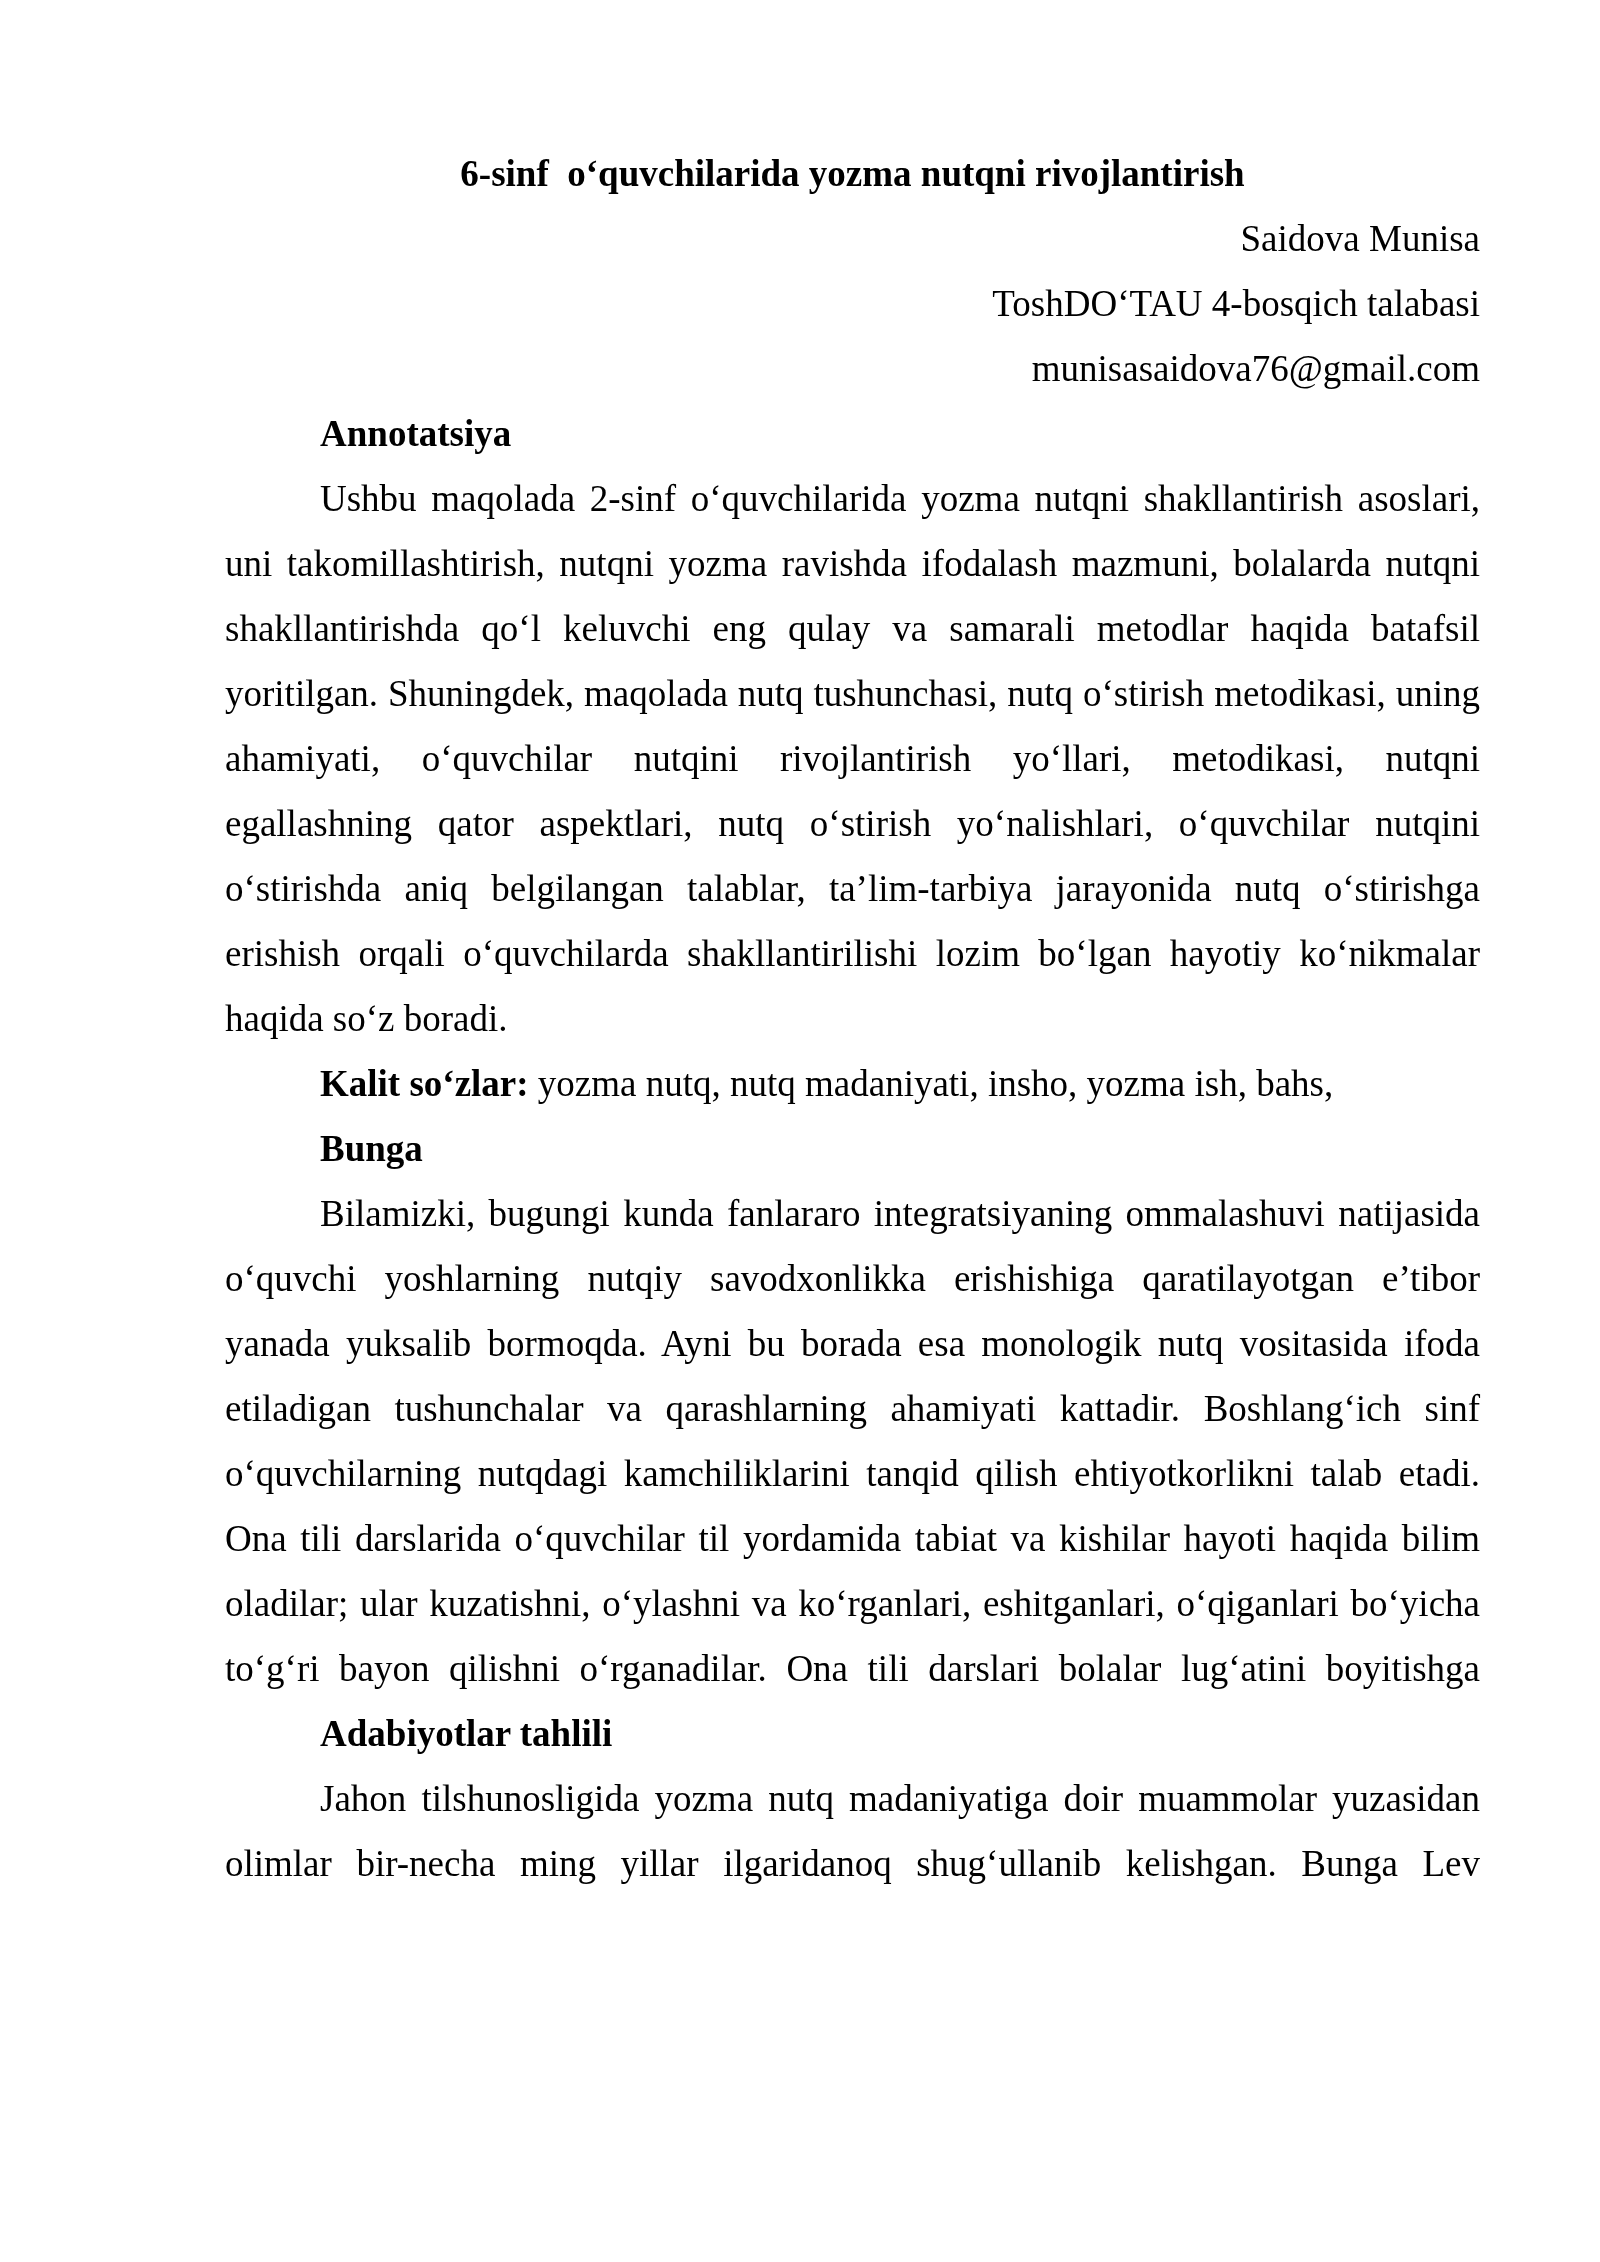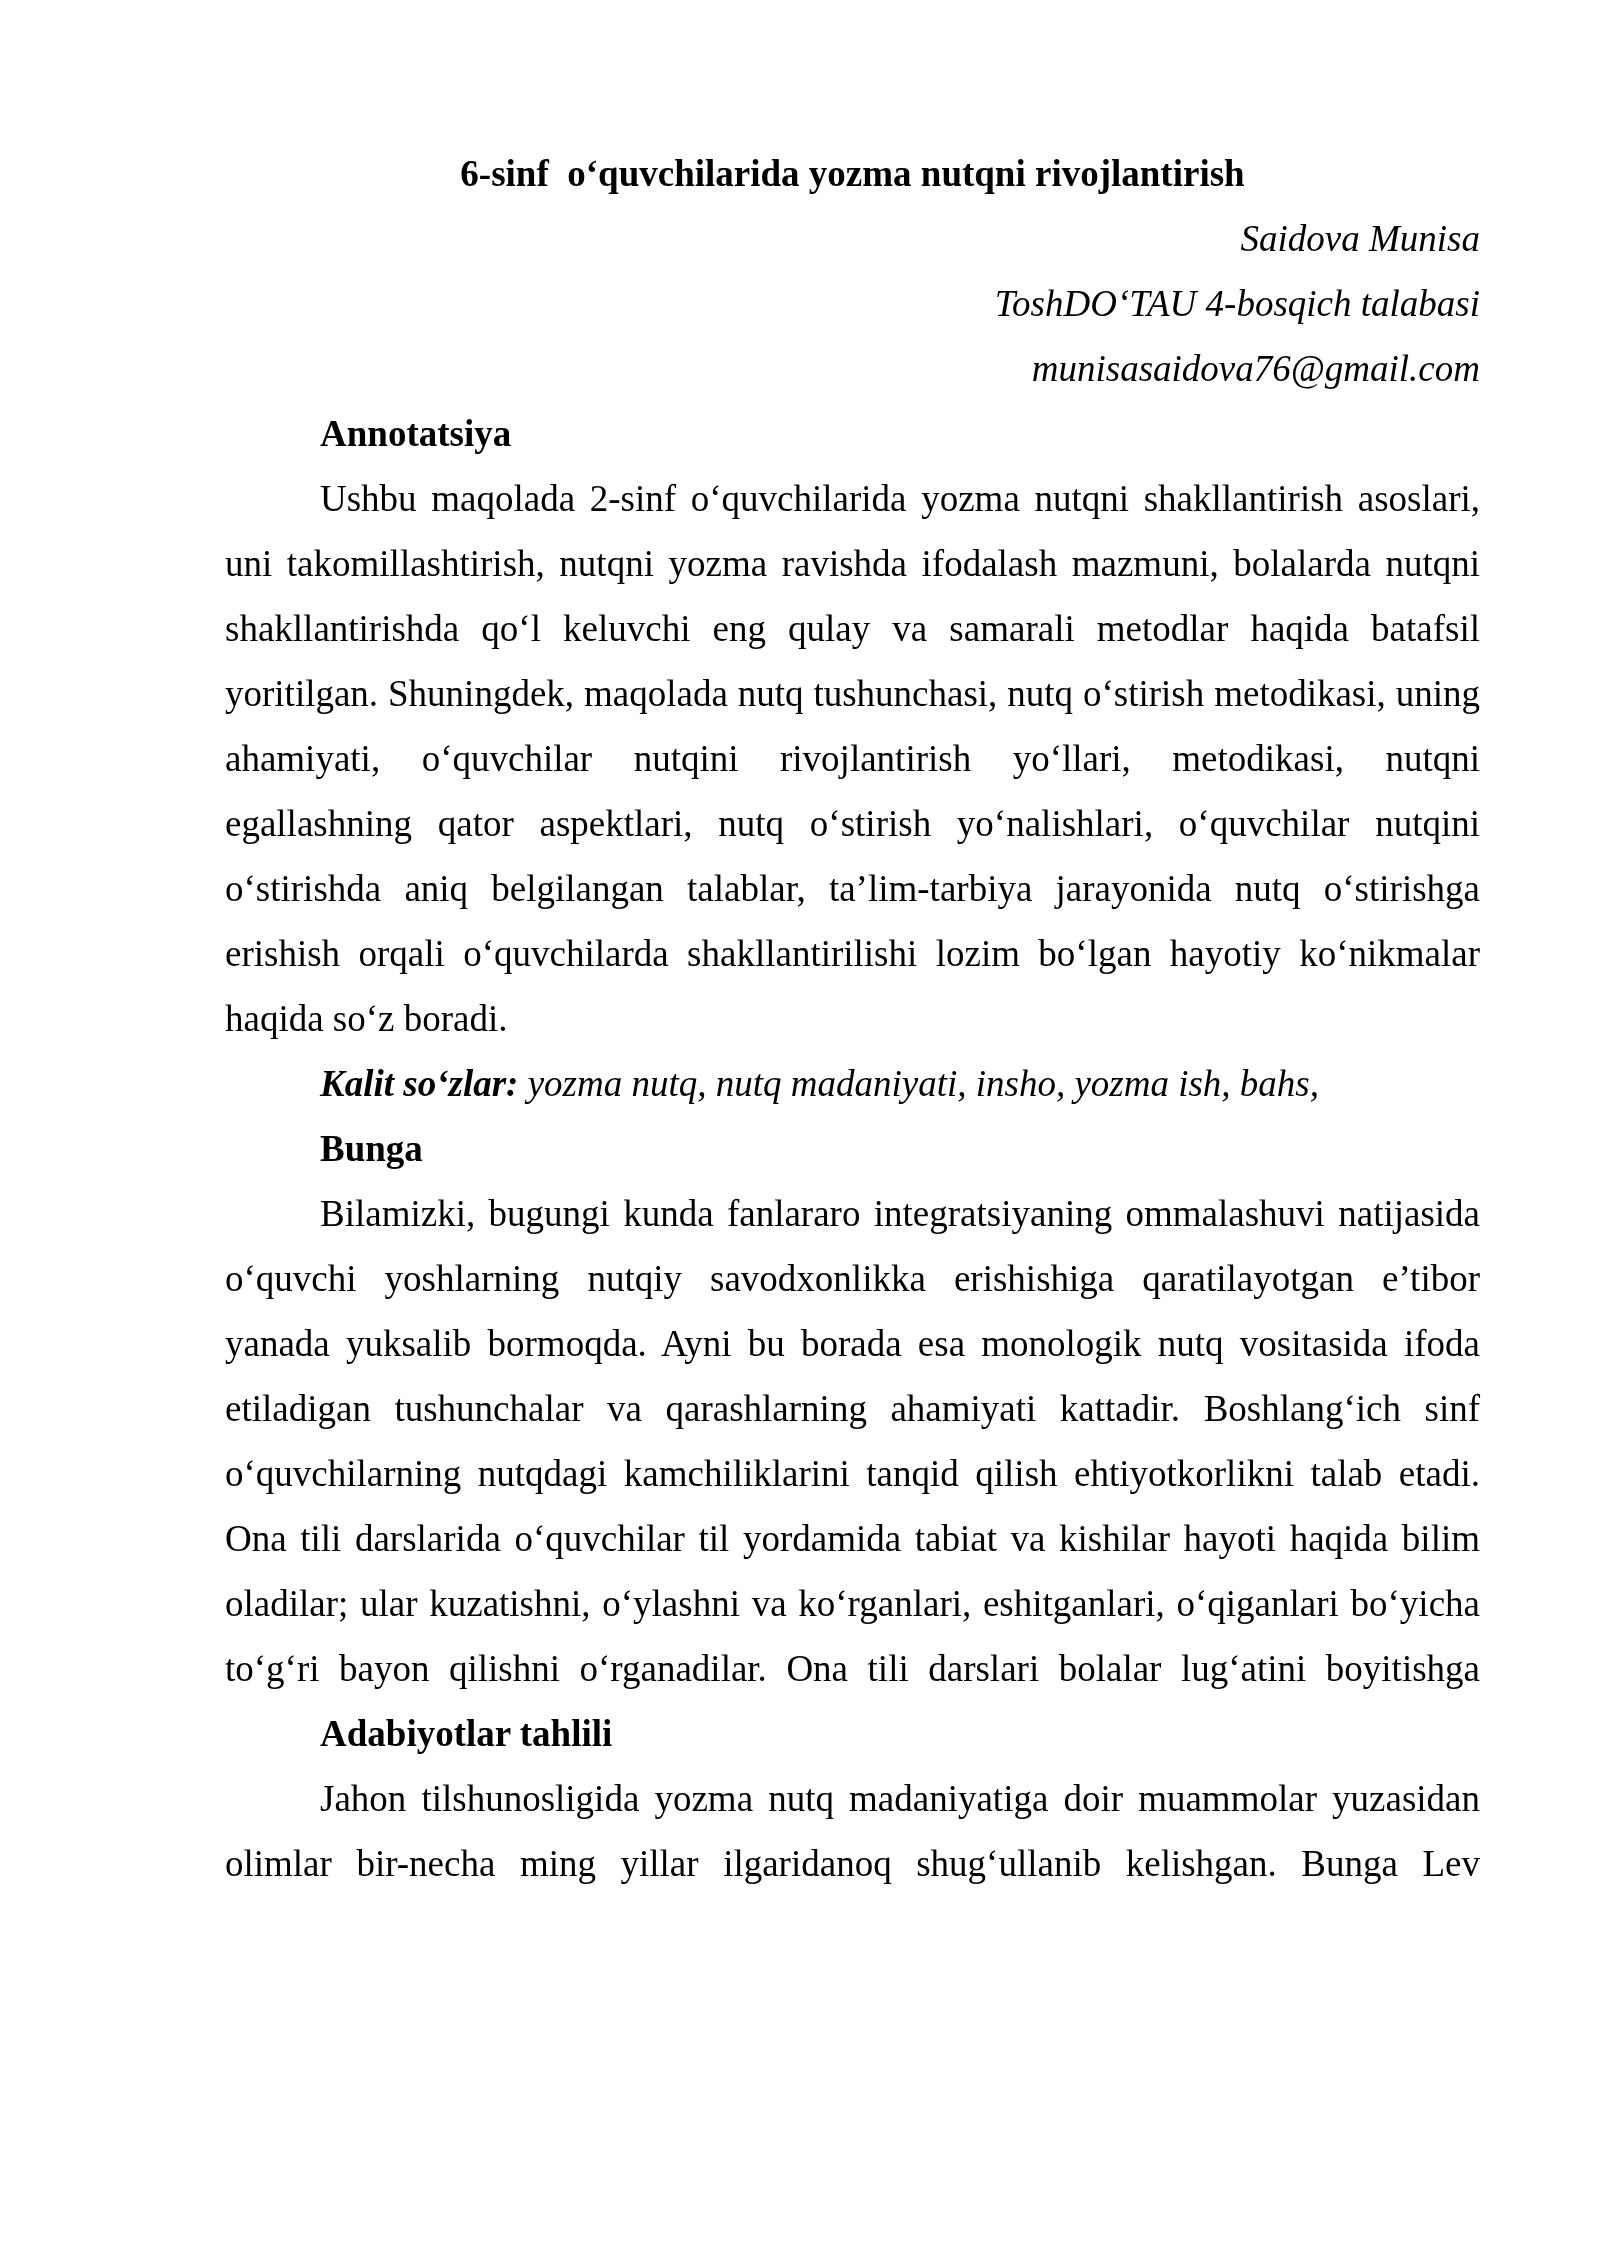--- a/index.html
+++ b/index.html
@@ -23,21 +23,20 @@
     line-height: 65px;
     min-height: 65px;
   }
   .title {
     font-weight: bold;
     text-align: center;
     text-align-last: center;
     white-space: pre-wrap; 
   }
   .byline {
-    font-style: italic;
     text-align: center;
     text-align-last: right;
   }
   .heading {
     font-weight: bold;
     text-indent: 95px;
     text-align: left;
     text-align-last: left;
   }
   .body {
@@ -48,21 +47,20 @@
     text-indent: 95px;
   }
   .body.last {
     text-align: center;
     text-align-last: left;
   }
   .kalit {
     text-indent: 95px;
     text-align: right;
     text-align-last: left;
-    font-style: italic;
   }
   .kalit .label {
     font-weight: bold;
   }
 </style>
 </head>
 <body>
 
 <div class="page">
 

